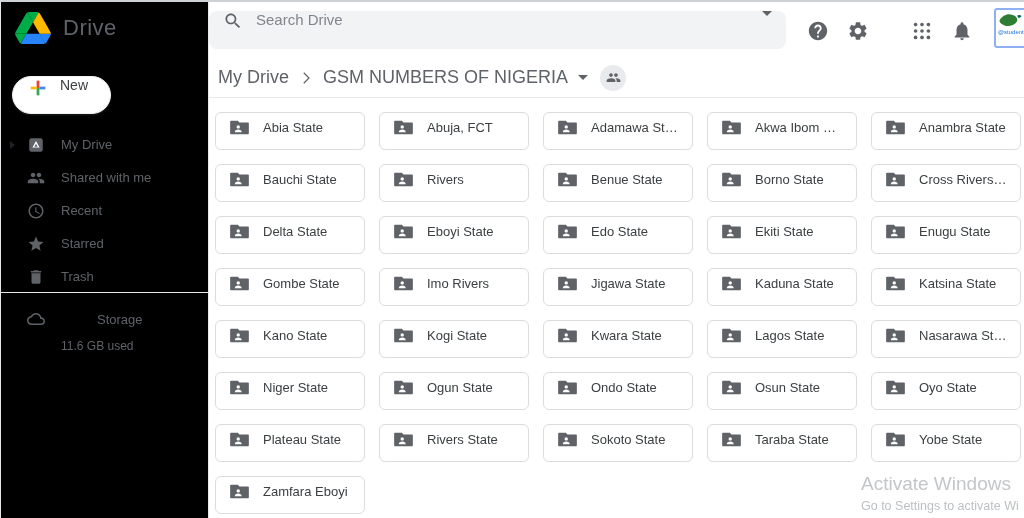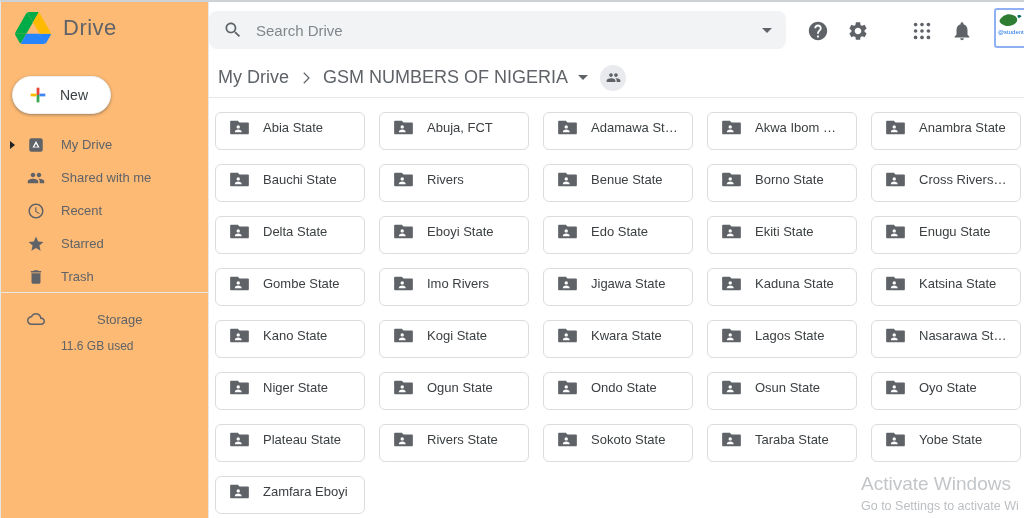--- a/index.html
+++ b/index.html
@@ -3,51 +3,51 @@
 <meta charset="utf-8">
 <style>
   * { margin:0; padding:0; box-sizing:border-box; }
   html,body { width:1024px; height:518px; overflow:hidden; }
   body {
     font-family:"Liberation Sans", sans-serif;
     background:#fff; position:relative;
     border-top:2px solid #cfd2d4; border-left:1px solid #e4e6e8;
   }
   
-  .sidebar { position:absolute; left:0; top:0; width:207px; height:516px; background:#fdba74; }
+  .sidebar { position:absolute; left:0; top:0; width:207px; height:516px; background:#000000; }
   .vdivider { position:absolute; left:207px; top:0; bottom:0; width:1px; background:#e6e8ea; }
   .logo-row { position:absolute; left:14px; top:10px; display:flex; align-items:center; gap:12px; }
   .logo-row svg { width:36px; height:32px; }
   .logo-text { font-size:22px; color:#5f6368; letter-spacing:.5px; }
   .new-btn {
     position:absolute; left:11px; top:74px; height:38px; padding:0 22px 0 14px;
     background:#fff; border:1px solid #f0f0f0; border-radius:20px;
     box-shadow:0 1px 2px rgba(60,64,67,.3), 0 1px 3px 1px rgba(60,64,67,.15);
-    display:flex; align-items:center; gap:11px; cursor:pointer;
+    display:flex; align-items:flex-start; gap:11px; cursor:pointer;
   }
   .new-btn svg { width:22px; height:22px; }
   .new-btn span { font-size:14px; color:#3c4043; }
   .nav { position:absolute; left:0; top:126px; width:207px; }
   .nav-item { position:relative; height:33px; display:flex; align-items:center; cursor:pointer; }
   .nav-caret {
     position:absolute; left:9px; width:0; height:0;
     border-left:5px solid #202124; border-top:4px solid transparent; border-bottom:4px solid transparent;
   }
   .nav-ic { position:absolute; left:26px; width:18px; height:18px; display:flex; }
   .nav-ic svg { width:18px; height:18px; fill:#5f6368; }
   .nav-label { margin-left:60px; font-size:13px; color:#5f6368; }
   .side-divider { position:absolute; left:0; top:290px; width:207px; height:1px; background:#e6e8ea; }
   .storage { position:absolute; left:0; top:303px; width:207px; }
   .storage .nav-item { height:28px;padding-left:36px; }
   .storage-used { margin-left:60px; margin-top:6px; font-size:12px; color:#5f6368; }
   
   .header { position:absolute; left:208px; top:0; right:0; height:56px; background:#fff; }
   .searchbar {
     position:absolute; left:0; top:9px; width:577px; height:38px;
-    background:#f1f3f4; border-radius:8px; display:flex; align-items:center; padding:0 14px;
+    background:#f1f3f4; border-radius:8px; display:flex; align-items:flex-start; padding:0 14px;
   }
   .searchbar svg.mag { width:20px; height:20px; fill:#5f6368; flex:none; }
   .searchbar input {
     flex:1; border:none; outline:none; background:transparent;
     margin-left:13px; font-size:15px; color:#3c4043; font-family:"Liberation Sans", sans-serif;
   }
   .searchbar input::placeholder { color:#80868b; }
   .caret-down { width:0; height:0; border-top:5px solid #5f6368; border-left:5px solid transparent; border-right:5px solid transparent; }
   .hicon { position:absolute; top:18px; width:22px; height:22px; cursor:pointer; }
   .hicon svg { width:22px; height:22px; fill:#5f6368; }

